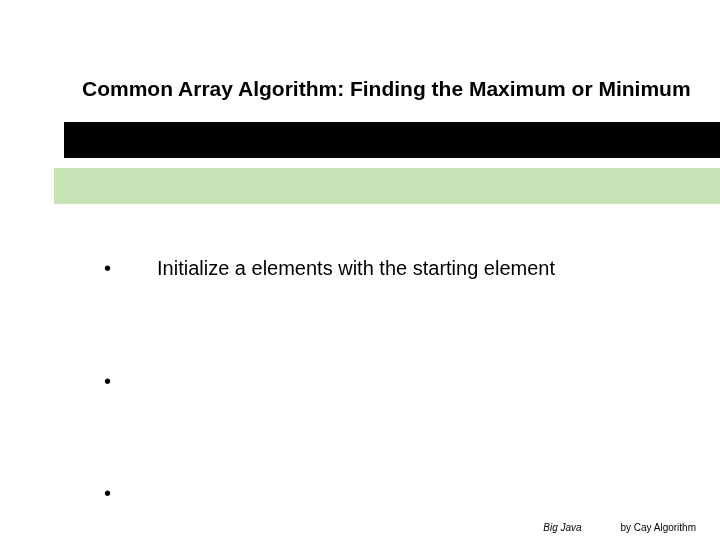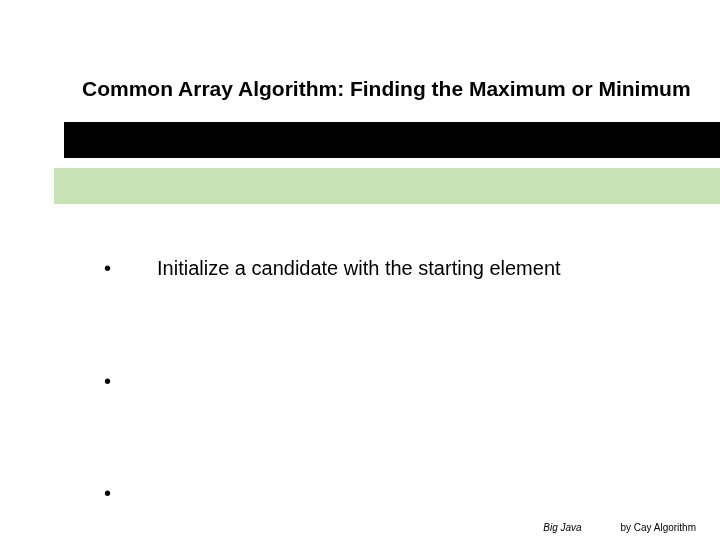--- a/index.html
+++ b/index.html
@@ -27,21 +27,21 @@
   </div>
   <div class="underline-wrap">
     <div class="title-underline"></div>
   </div>
 
   <div class="green-rule"></div>
 
   <div class="content">
     <div class="bullet-row">
       <div class="bullet-dot">•</div>
-      <div class="bullet-text">Initialize a candidate with the starting element</div>
+      <div class="bullet-text">Initialize a elements with the starting element</div>
     </div>
     <div class="bullet-row">
       <div class="bullet-dot">•</div>
     </div>
     <div class="bullet-row">
       <div class="bullet-dot">•</div>
     </div>
   </div>
 
   <div class="footer">

